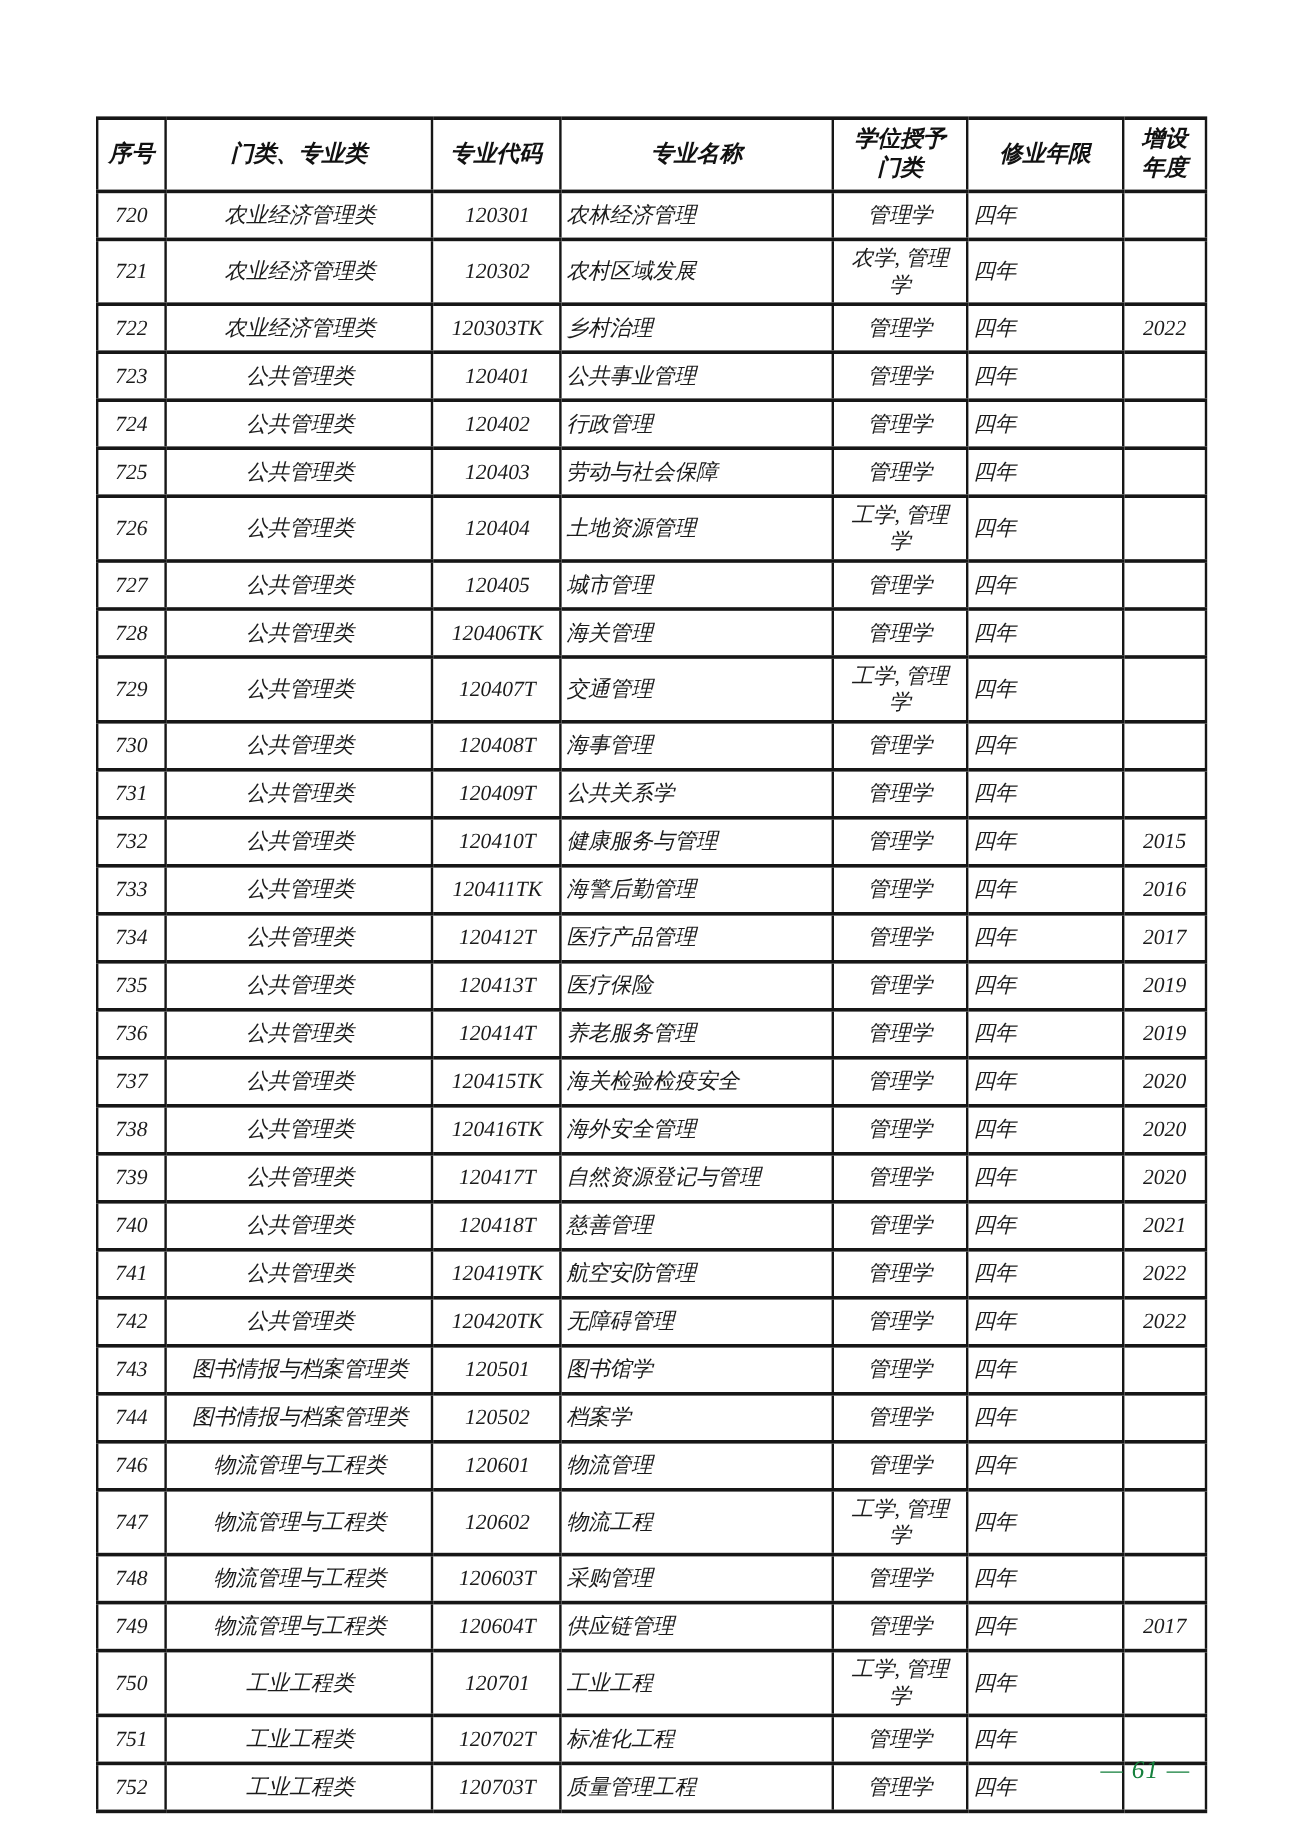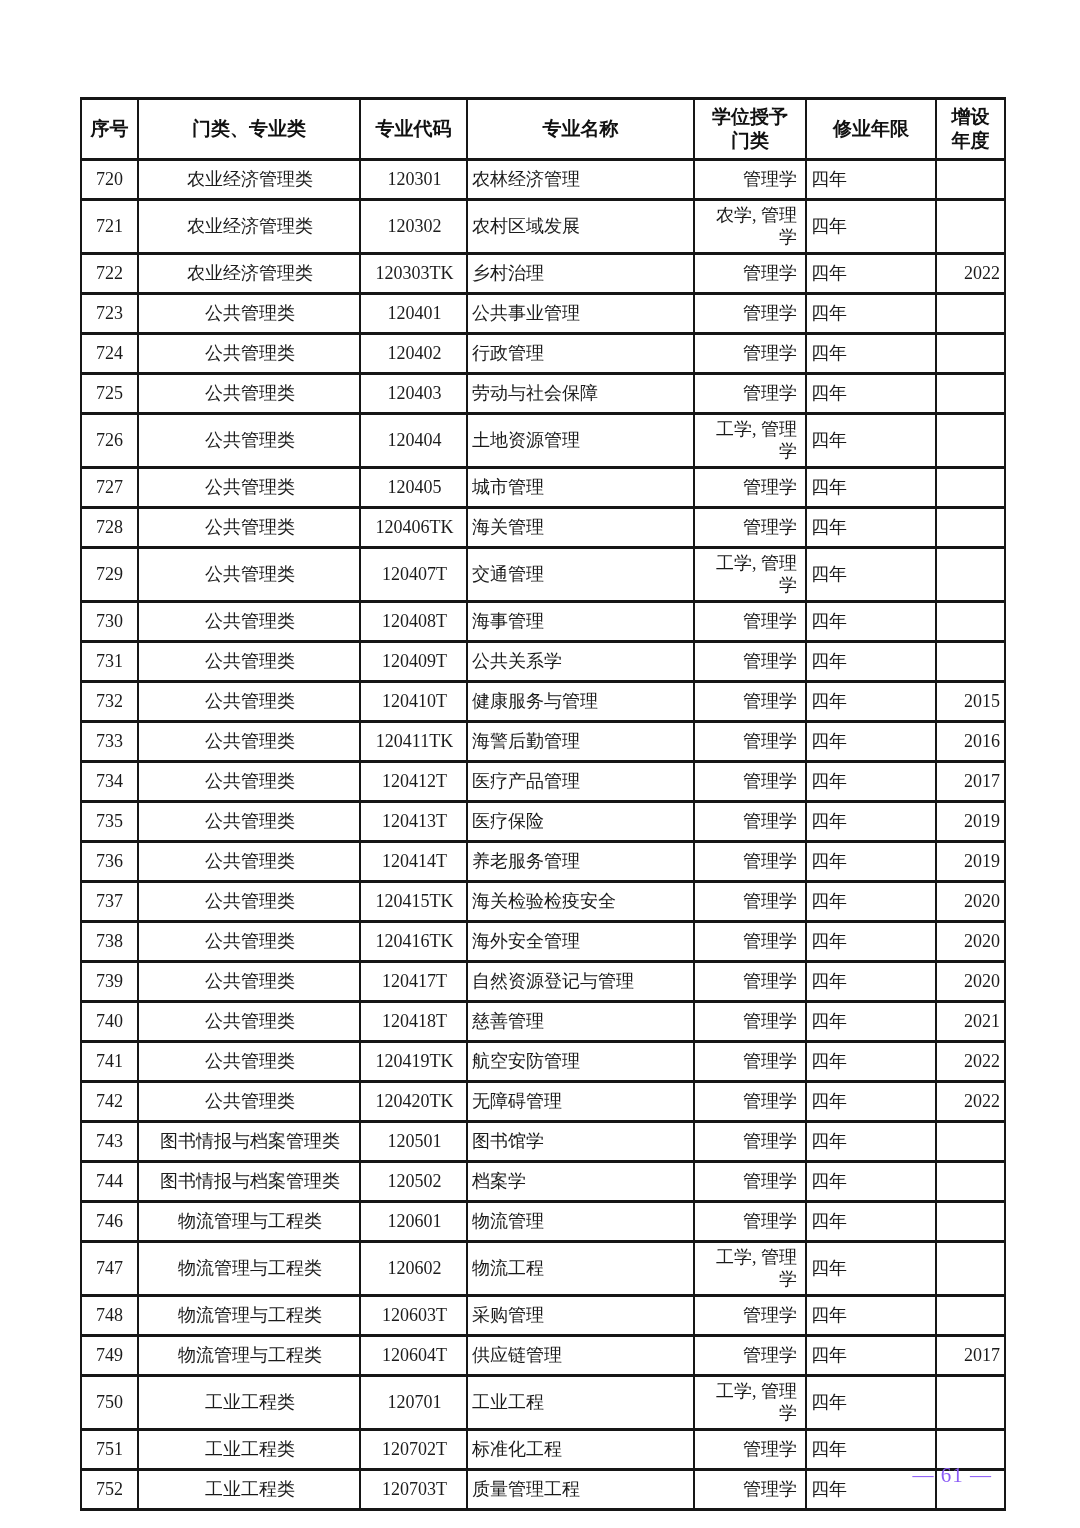--- a/index.html
+++ b/index.html
@@ -11,20 +11,21 @@
     width: 1080px;
     height: 1528px;
     position: relative;
     font-family: "Liberation Serif", "DejaVu Serif", serif;
     color: #1b1b1b;
   }
   .page {
     position: absolute;
     inset: 0;
     background: #ffffff;
+    font-style: italic;
   }
   table.majors-table {
     position: absolute;
     left: 80px;
     top: 97px;
     width: 924px;
     border-collapse: collapse;
     table-layout: fixed;
   }
   th, td {
@@ -47,30 +48,30 @@
   td {
     font-size: 18px;
     line-height: 1.25;
     padding: 3px 4px;
     height: 31px;
   }
   td.c-num    { text-align: center; }
   td.c-cat    { text-align: center; padding-left: 6px; }
   td.c-code   { text-align: center; padding-left: 6px; }
   td.c-name   { text-align: left; padding-left: 4px; }
-  td.c-degree { text-align: right; padding-left: 8px; padding-right: 8px; }
+  td.c-degree { text-align: center; padding-left: 8px; padding-right: 8px; }
   td.c-years  { text-align: left; }
-  td.c-year   { text-align: right; }
+  td.c-year   { text-align: center; }
   .page-number {
     position: absolute;
     top: 1463px;
     right: 88px;
     font-size: 21px;
     letter-spacing: 1px;
-    color: #8b5cf6;
+    color: #15803d;
     font-family: "Liberation Serif", "DejaVu Serif", serif;
   }
 </style>
 </head>
 <body>
 
 <div class="page">
 
   <table class="majors-table">
     <colgroup>

